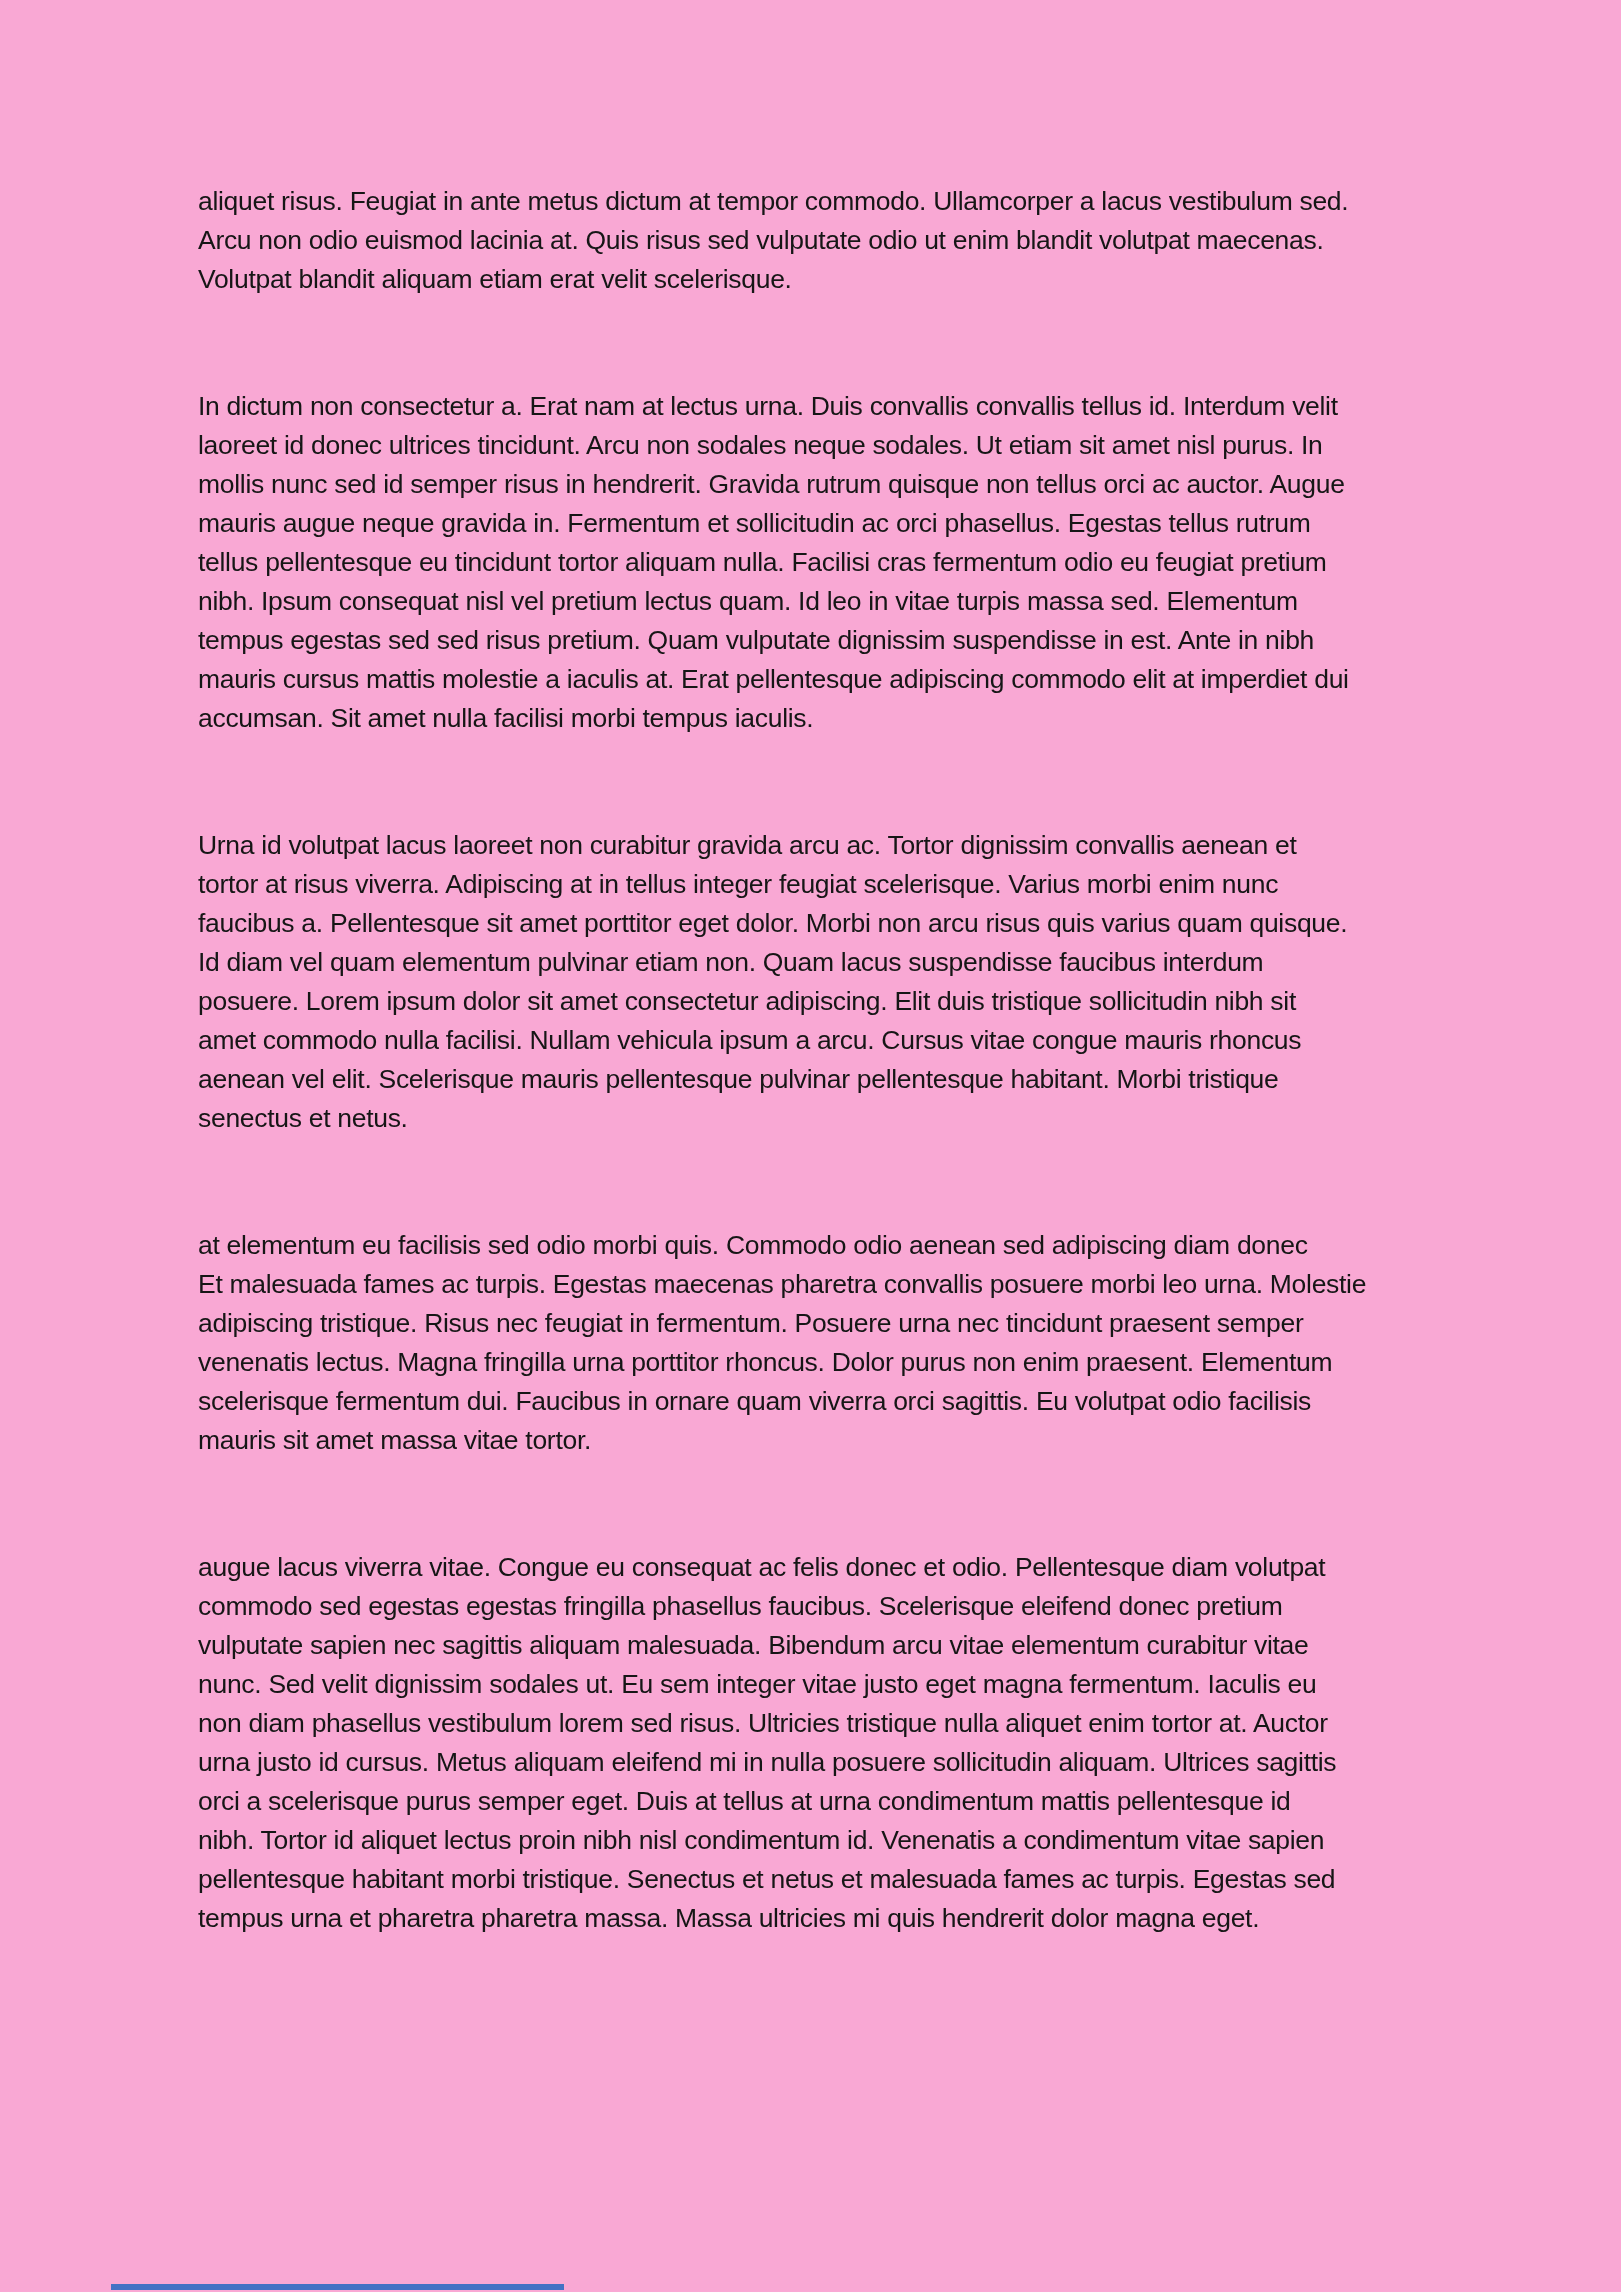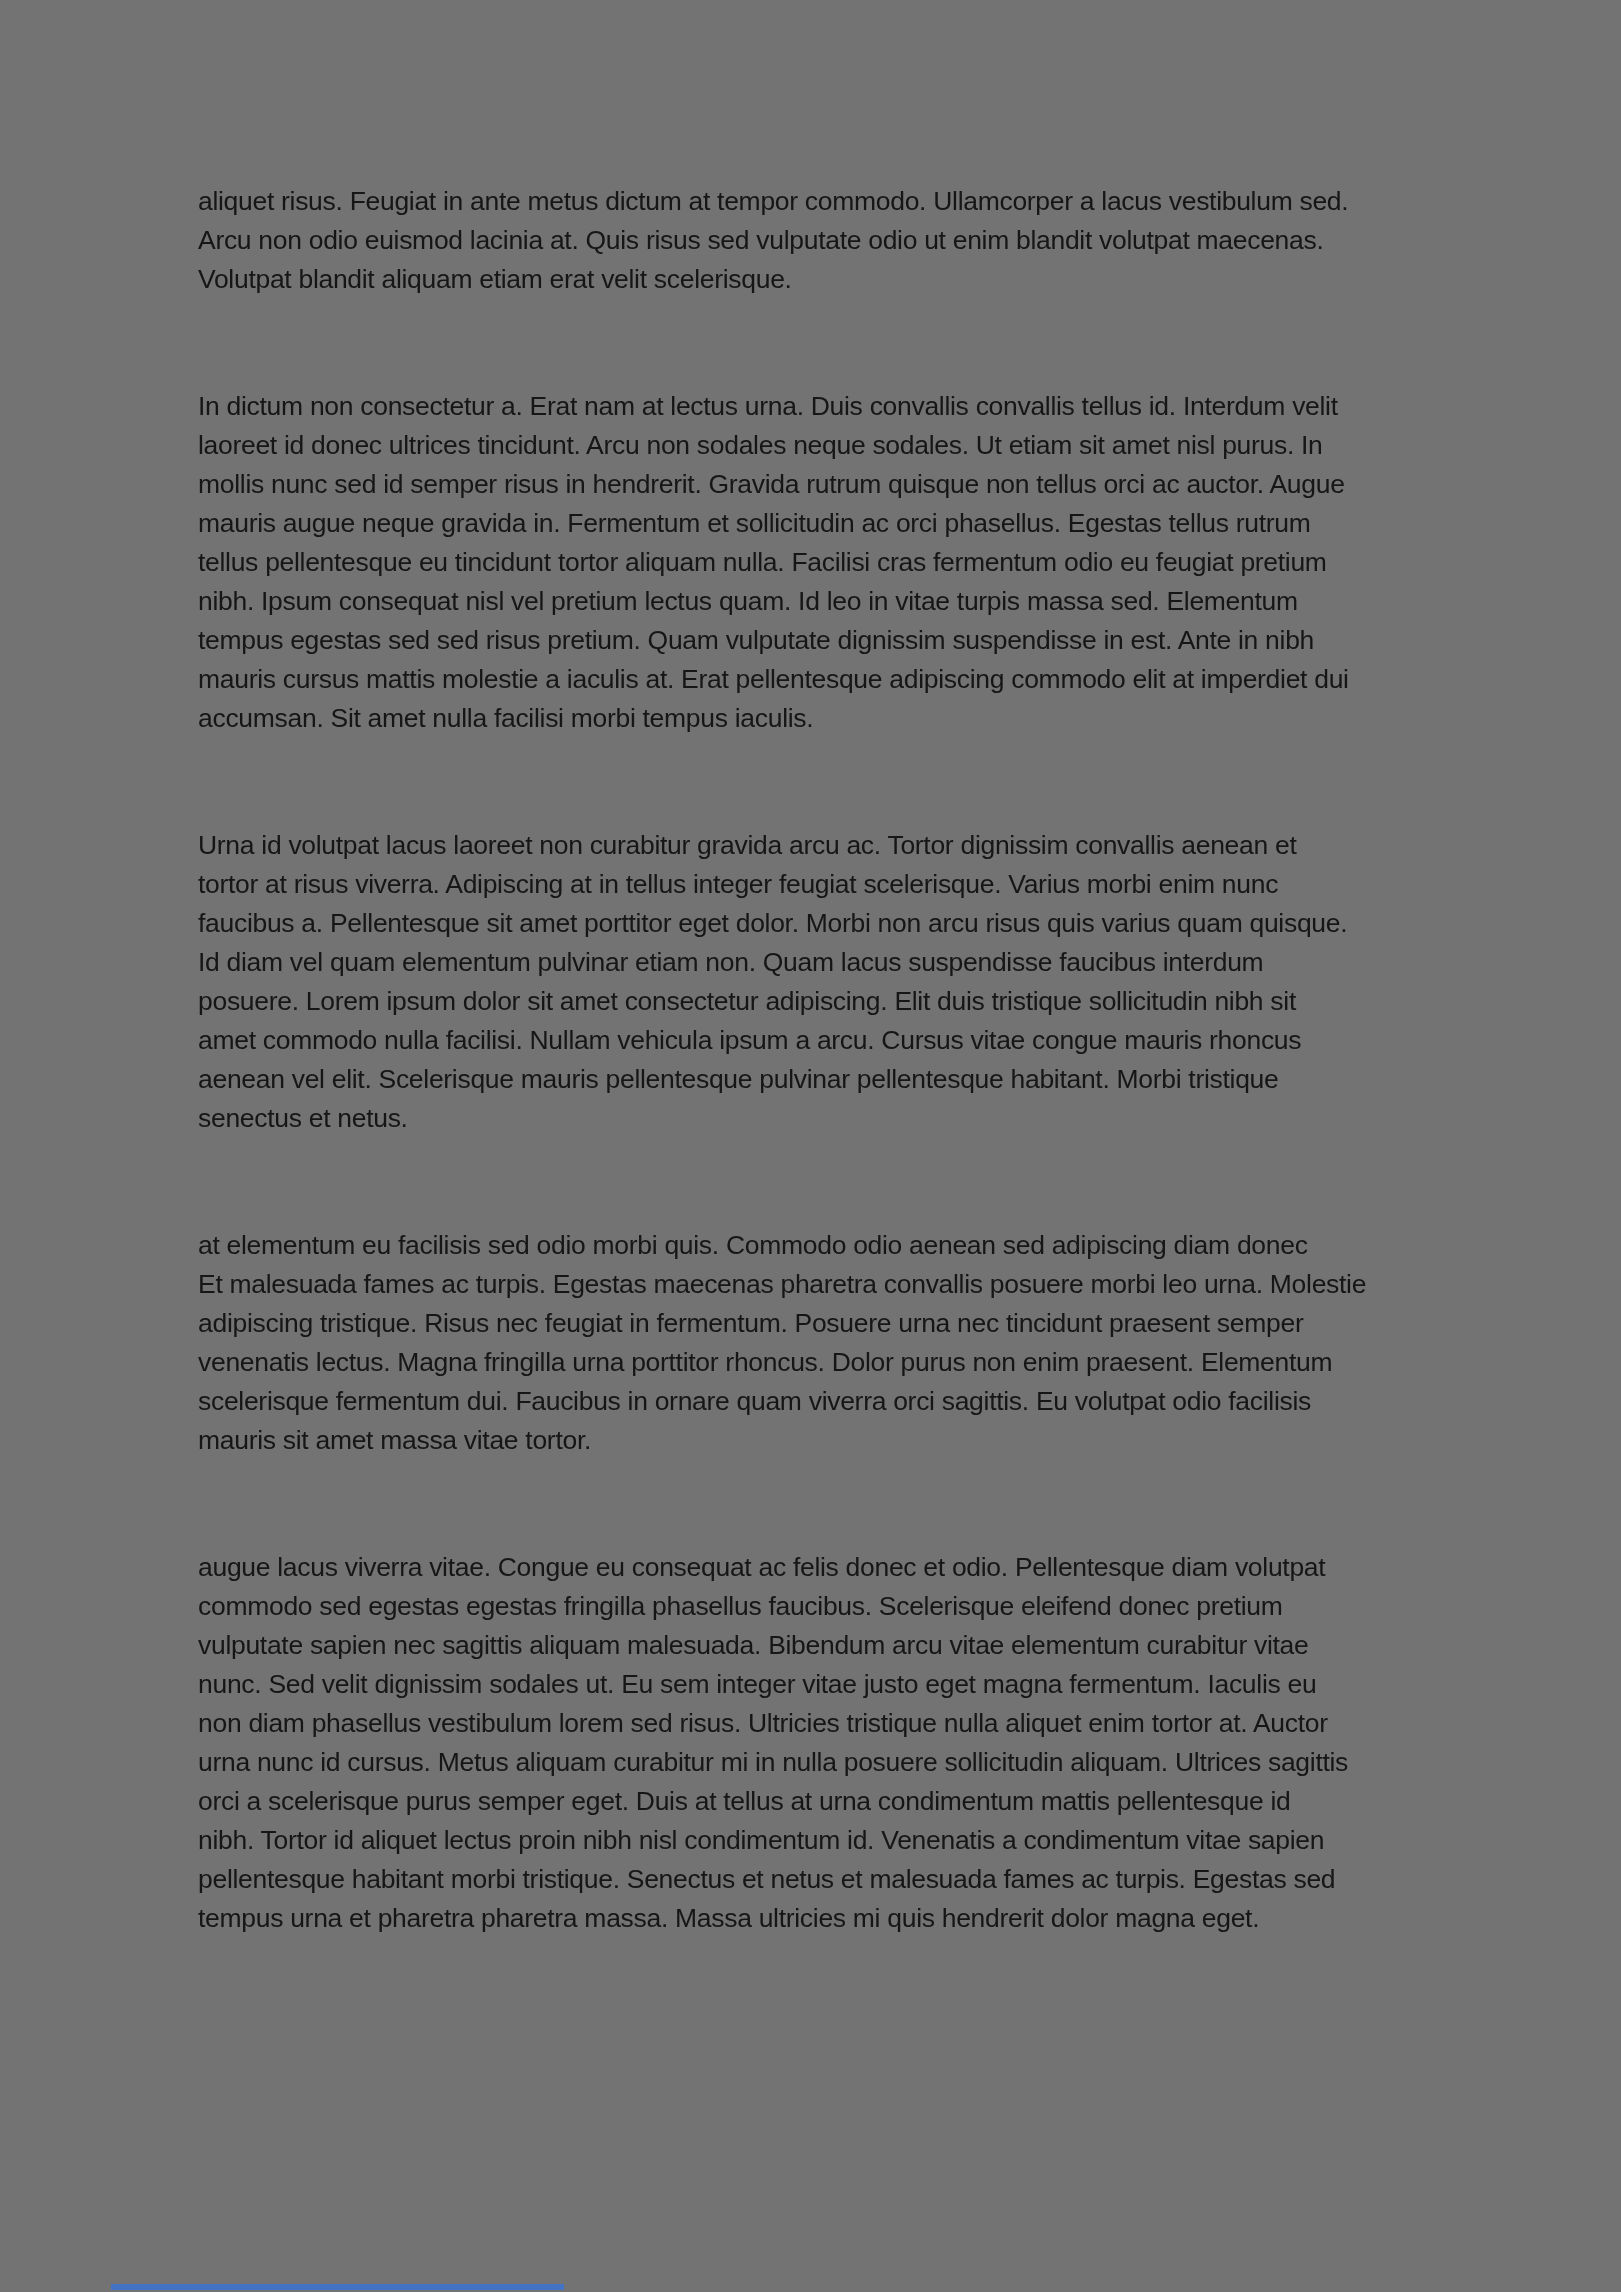--- a/index.html
+++ b/index.html
@@ -36,21 +36,21 @@
     position: absolute;
     left: 111px;
     top: 2284px;
     width: 453px;
     height: 5.9px;
   }
 </style>
 </head>
 <body>
 
-<div class="page" style="background: #737373;">
+<div class="page" style="background: #f9a8d4;">
   <main class="page-text" style="color: rgb(22, 22, 22);">
       <div class="paragraph">
         <div class="line">aliquet risus. Feugiat in ante metus dictum at tempor commodo. Ullamcorper a lacus vestibulum sed.</div>
         <div class="line">Arcu non odio euismod lacinia at. Quis risus sed vulputate odio ut enim blandit volutpat maecenas.</div>
         <div class="line">Volutpat blandit aliquam etiam erat velit scelerisque.</div>
       </div>
       <div class="paragraph">
         <div class="line">In dictum non consectetur a. Erat nam at lectus urna. Duis convallis convallis tellus id. Interdum velit</div>
         <div class="line">laoreet id donec ultrices tincidunt. Arcu non sodales neque sodales. Ut etiam sit amet nisl purus. In</div>
         <div class="line">mollis nunc sed id semper risus in hendrerit. Gravida rutrum quisque non tellus orci ac auctor. Augue</div>
@@ -78,21 +78,21 @@
         <div class="line">venenatis lectus. Magna fringilla urna porttitor rhoncus. Dolor purus non enim praesent. Elementum</div>
         <div class="line">scelerisque fermentum dui. Faucibus in ornare quam viverra orci sagittis. Eu volutpat odio facilisis</div>
         <div class="line">mauris sit amet massa vitae tortor.</div>
       </div>
       <div class="paragraph">
         <div class="line">augue lacus viverra vitae. Congue eu consequat ac felis donec et odio. Pellentesque diam volutpat</div>
         <div class="line">commodo sed egestas egestas fringilla phasellus faucibus. Scelerisque eleifend donec pretium</div>
         <div class="line">vulputate sapien nec sagittis aliquam malesuada. Bibendum arcu vitae elementum curabitur vitae</div>
         <div class="line">nunc. Sed velit dignissim sodales ut. Eu sem integer vitae justo eget magna fermentum. Iaculis eu</div>
         <div class="line">non diam phasellus vestibulum lorem sed risus. Ultricies tristique nulla aliquet enim tortor at. Auctor</div>
-        <div class="line">urna nunc id cursus. Metus aliquam curabitur mi in nulla posuere sollicitudin aliquam. Ultrices sagittis</div>
+        <div class="line">urna justo id cursus. Metus aliquam eleifend mi in nulla posuere sollicitudin aliquam. Ultrices sagittis</div>
         <div class="line">orci a scelerisque purus semper eget. Duis at tellus at urna condimentum mattis pellentesque id</div>
         <div class="line">nibh. Tortor id aliquet lectus proin nibh nisl condimentum id. Venenatis a condimentum vitae sapien</div>
         <div class="line">pellentesque habitant morbi tristique. Senectus et netus et malesuada fames ac turpis. Egestas sed</div>
         <div class="line">tempus urna et pharetra pharetra massa. Massa ultricies mi quis hendrerit dolor magna eget.</div>
       </div>
     </main>
   <div class="page-bottom-divider" style="background: rgb(68, 114, 196);"></div>
 </div>
 
 

